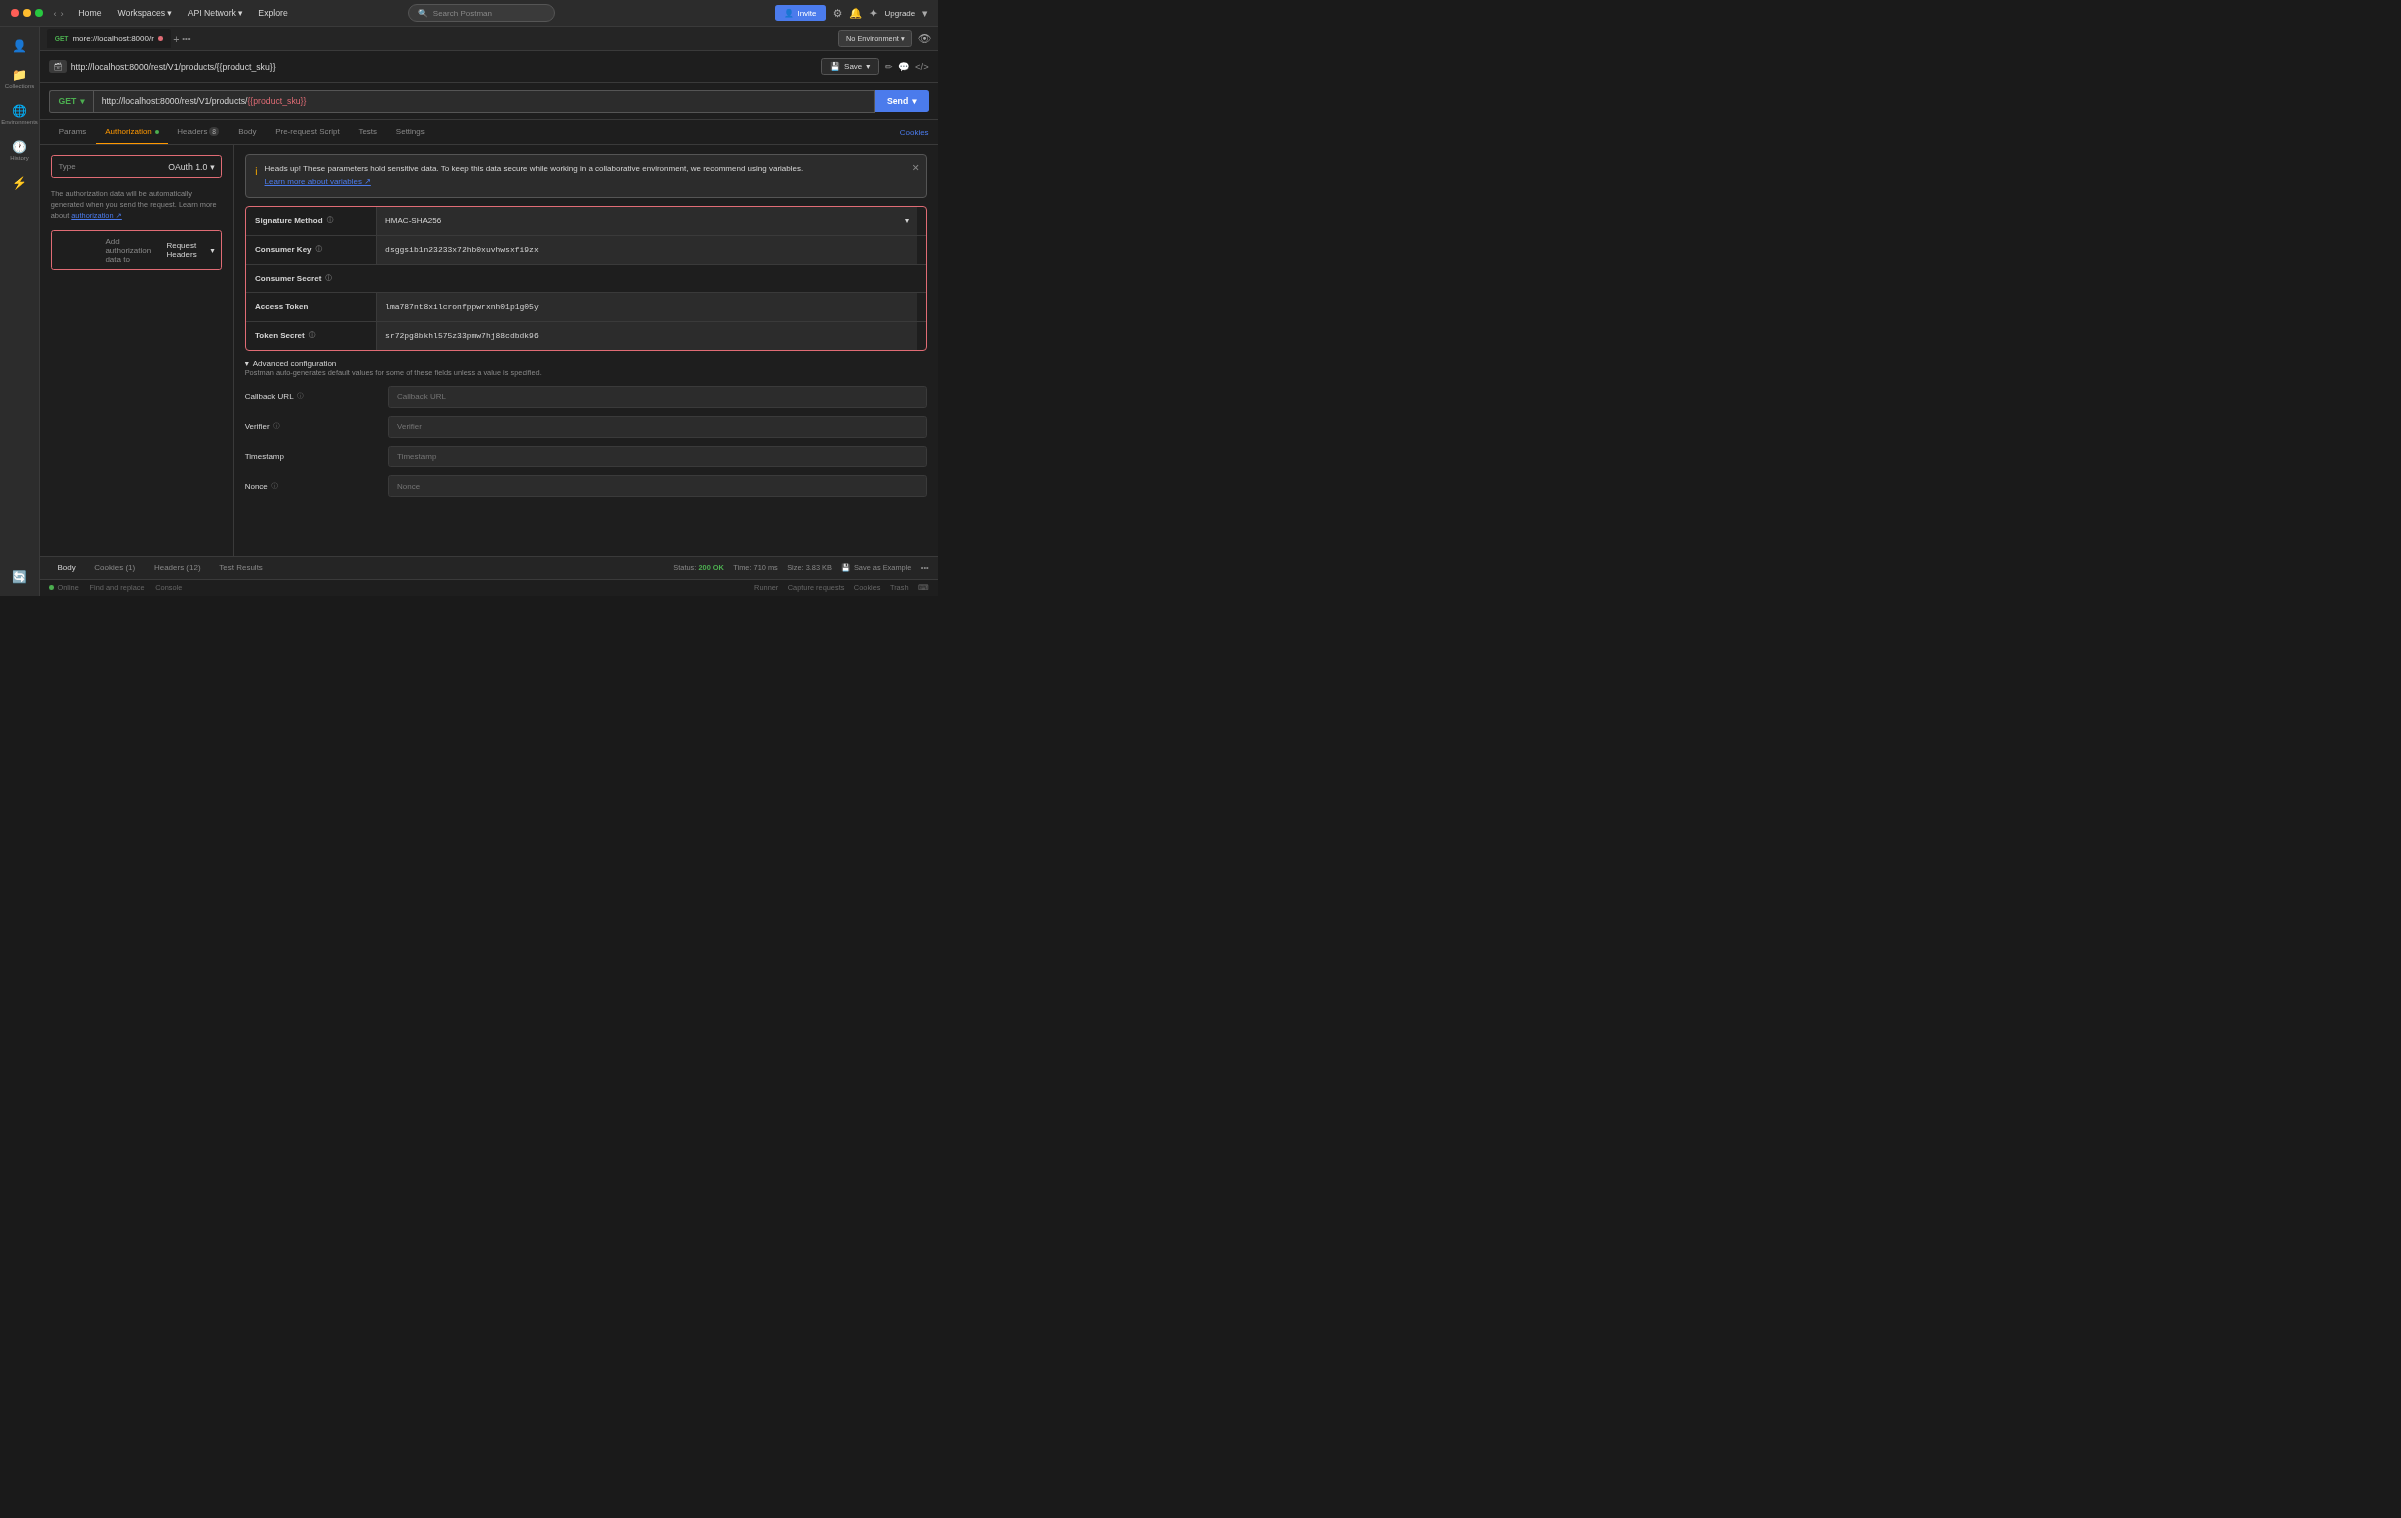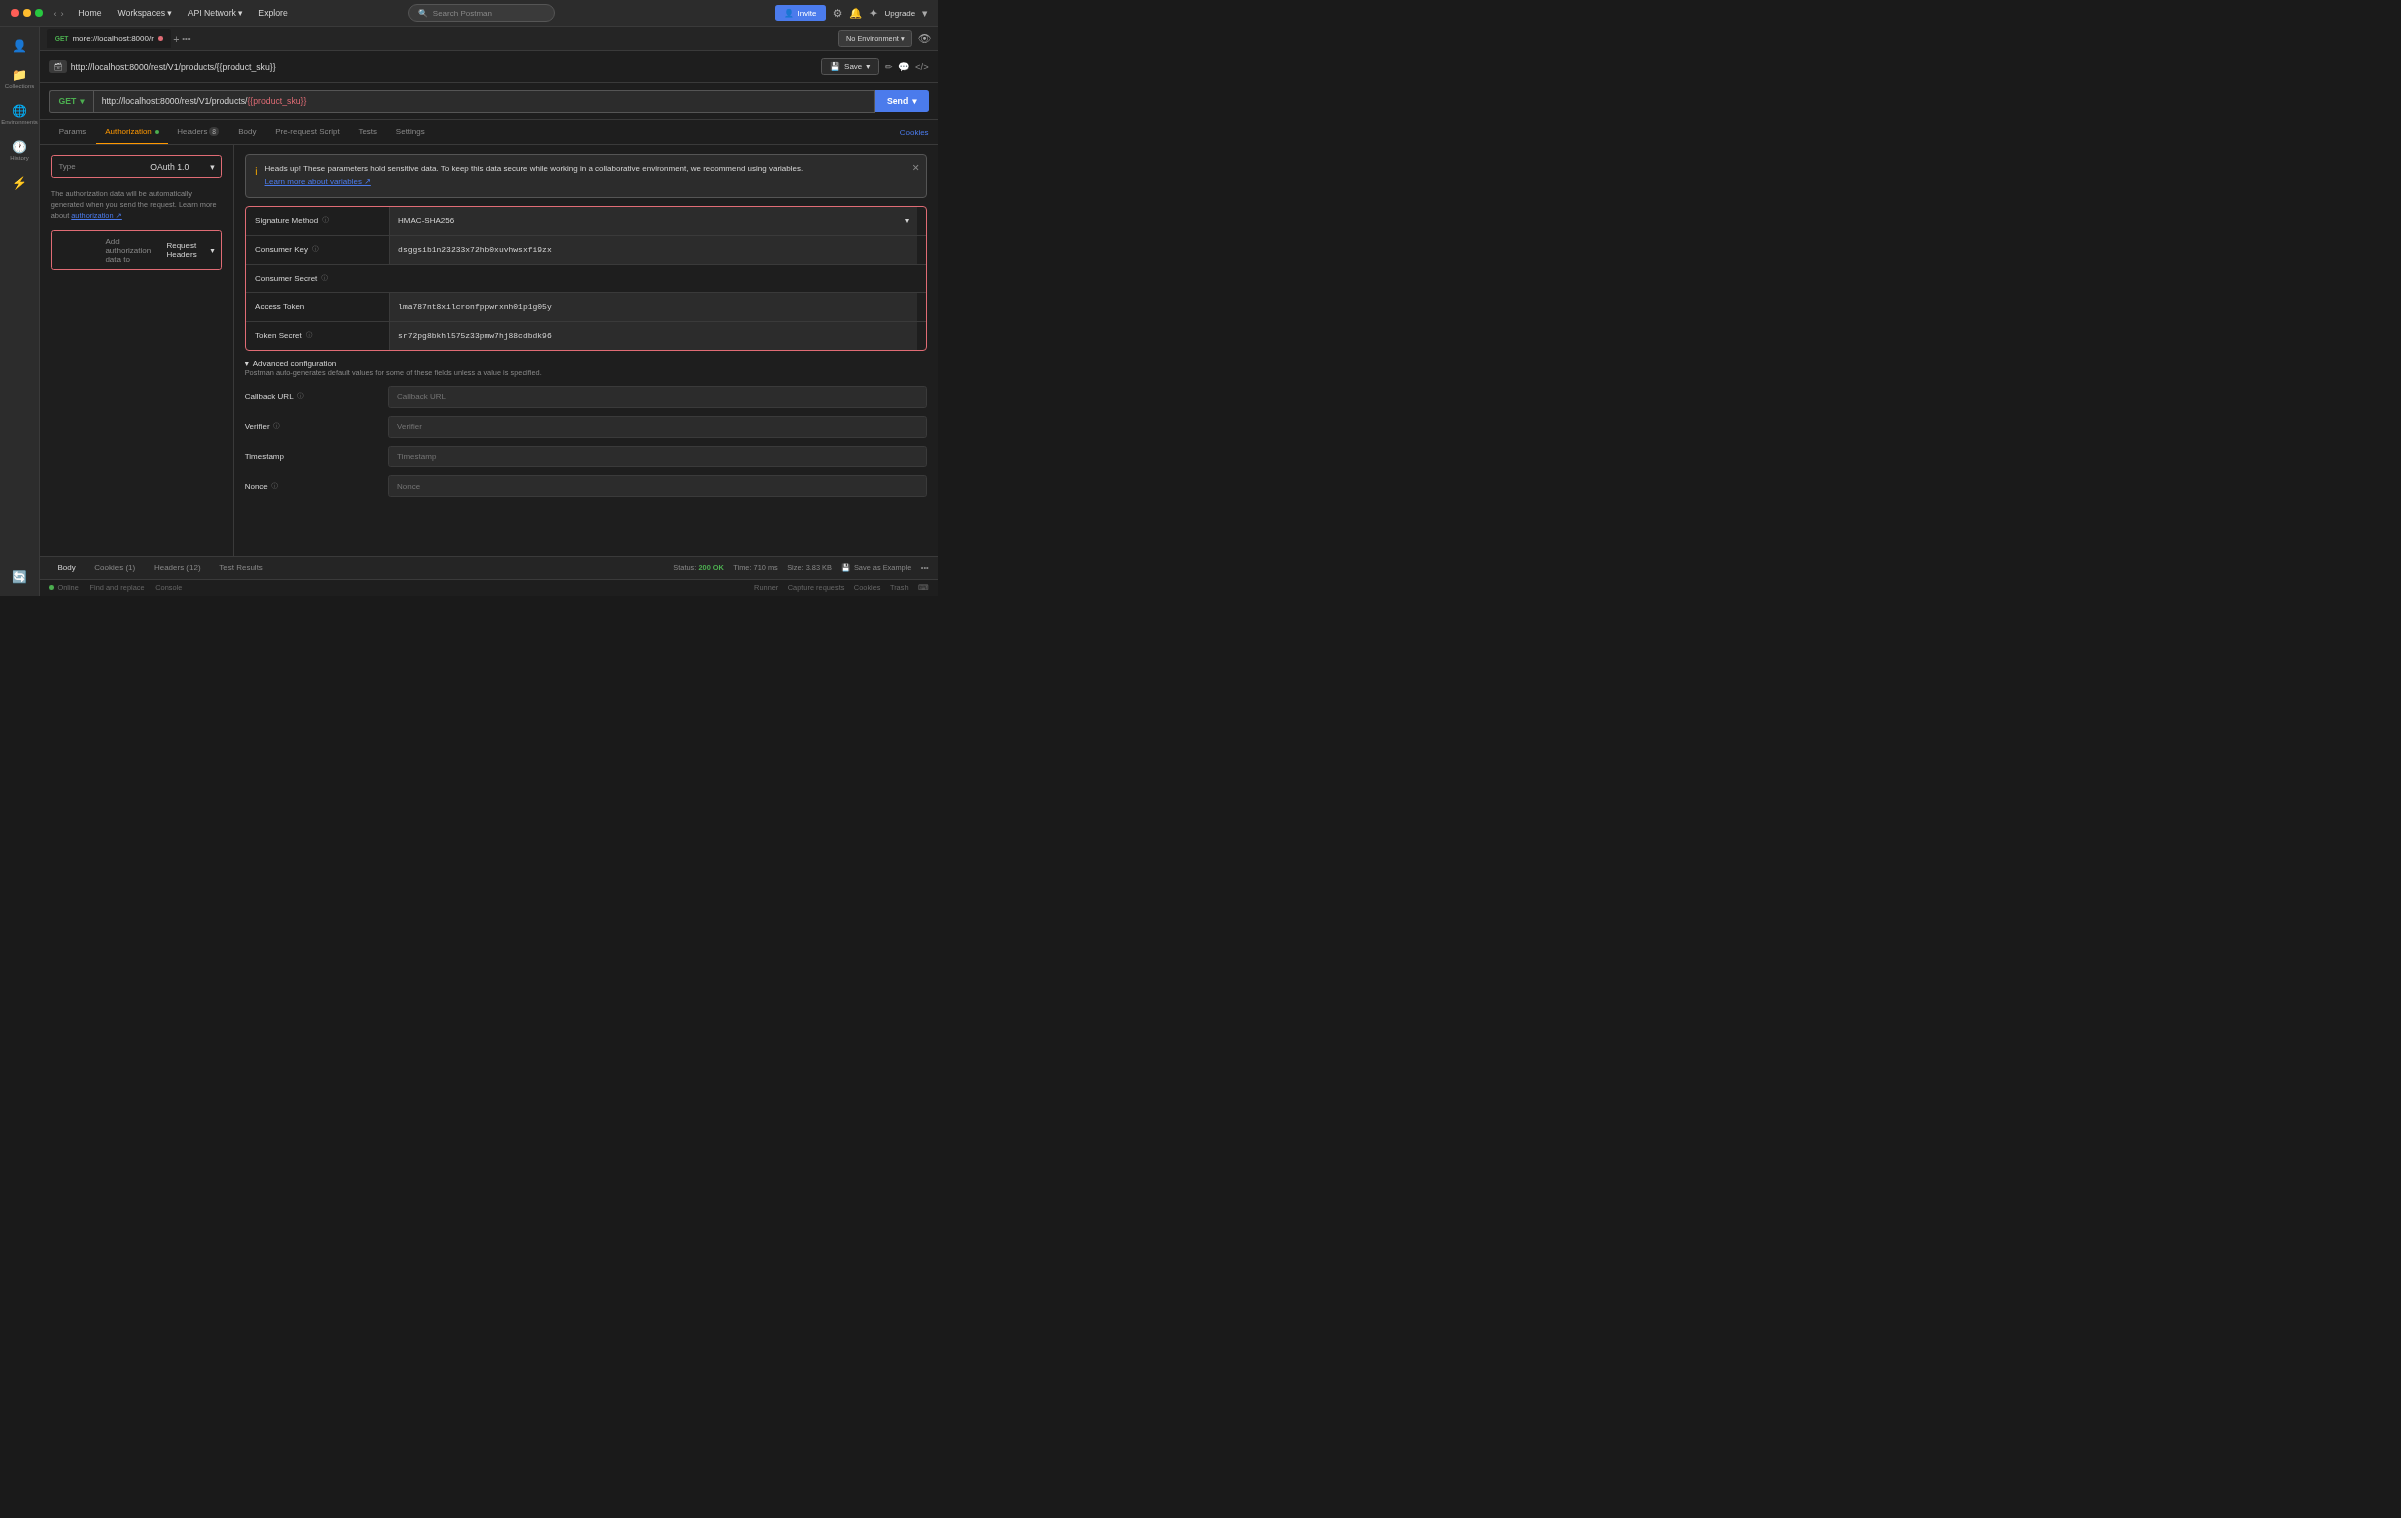--- a/index.html
+++ b/index.html
@@ -291,21 +291,21 @@
       display: flex;
       justify-content: space-between;
       border: 1px solid #e06c75;
       border-radius: 2.7px;
       padding: 5.4px 6.7px;
     }
     .type-label { font-size: 8px; color: #888; }
     .type-value {
       display: flex;
       align-items: center;
-      gap: 21px;
+      gap: 3px;
       font-size: 8.7px;
       color: #d4d4d4;
     }
     .auth-desc { font-size: 7.4px; color: #888; line-height: 1.5; }
     .auth-desc a { color: #4b7bec; text-decoration: underline; cursor: pointer; }
     .add-auth-row {
       display: flex;
       align-items: center;
       justify-content: space-between;
       border: 1px solid #e06c75;
@@ -356,26 +356,27 @@
     }
     .field-row {
       display: flex;
       align-items: center;
       border-bottom: 0.7px solid #3a3a3a;
       padding: 0 9.4px;
       min-height: 28px;
     }
     .field-row:last-child { border-bottom: none; }
     .field-label {
-      width: 134px;
-      font-size: 8px;
-      color: #d4d4d4;
-      display: flex;
-      align-items: center;
-      gap: 4px;
+      width: 121px;
+      font-size: 8px;
+      color: #d4d4d4;
+      display: flex;
+      align-items: center;
+      gap: 4px;
+      font-weight: bold;
     }
     .field-info { color: #666; font-size: 6.7px; cursor: pointer; }
     .field-value {
       flex: 1;
       background: #2c2c2c;
       border: none;
       border-left: 0.7px solid #3a3a3a;
       color: #d4d4d4;
       padding: 6.7px 8px;
       font-size: 8px;

